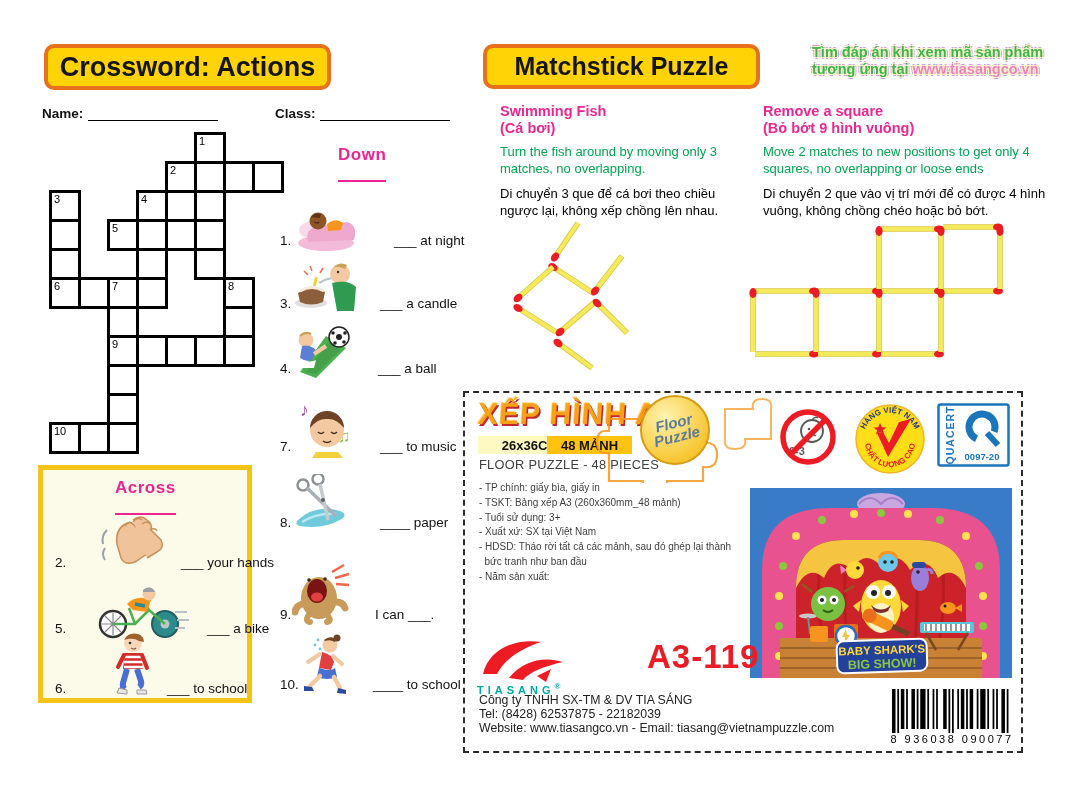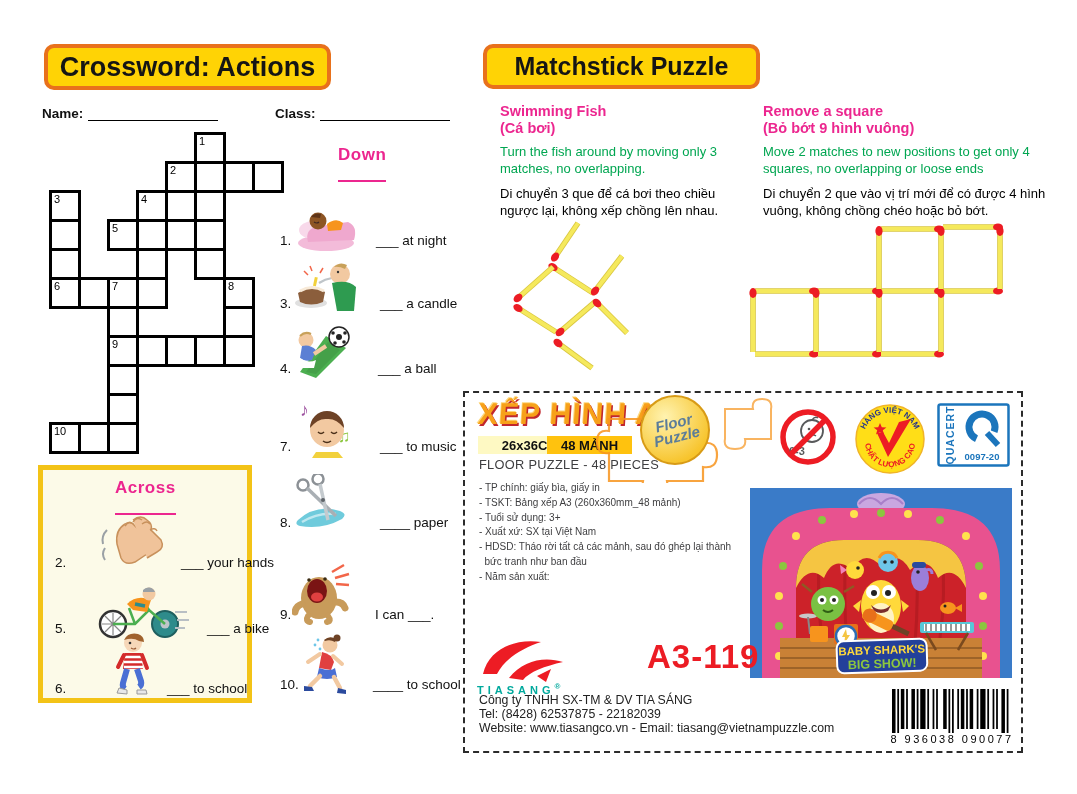--- a/index.html
+++ b/index.html
@@ -127,21 +127,21 @@
         <span class="clue-num">1.</span>
         <span class="clue-icon" style="left: 16px;"><svg width="64" height="52" viewBox="0 0 64 52">
             <ellipse cx="30" cy="43" rx="28" ry="8" fill="#F3BBD9"></ellipse>
             <ellipse cx="17" cy="30" rx="14" ry="9" fill="#F8D9EA"></ellipse>
             <path d="M12,42 Q8,28 24,26 L52,22 Q62,26 58,40 Z" fill="#EFA8CE"></path>
             <circle cx="22" cy="21" r="8.5" fill="#8D5524"></circle>
             <path d="M15,17 q4,-5 10,-3 l-1,4 Z" fill="#5D3317"></path>
             <path d="M31,24 q9,-7 16,-1 l-2,7 -13,1 Z" fill="#F7941D"></path>
             <path d="M18,22 q3,2 5,0" stroke="#3E2723" stroke-width="1.2" fill="none"></path>
           </svg></span>
-        <span class="clue-text" style="left: 96px;">___ at night</span>
+        <span class="clue-text" style="left: 114px;">___ at night</span>
       </div>
       <div class="clue-row" style="top: 255px; height: 64px;">
         <span class="clue-num">3.</span>
         <span class="clue-icon" style="left: 14px;"><svg width="66" height="58" viewBox="0 0 66 58">
             <ellipse cx="17" cy="46" rx="16" ry="5" fill="#E0E0E0"></ellipse>
             <path d="M4,36 q13,-9 27,-1 l-2,10 q-12,5 -23,0 Z" fill="#8B5E3C"></path>
             <path d="M6,34 q12,-7 24,0" stroke="#F8EAD8" stroke-width="3" fill="none"></path>
             <rect x="20" y="20" width="3" height="9" fill="#F2D13C" transform="rotate(12 21 24)"></rect>
             <path d="M14,18 l-4,-4 M18,14 l-2,-5 M26,16 l3,-5" stroke="#F26649" stroke-width="1.5"></path>
             <path d="M38,21 q-7,1 -13,5" stroke="#BFC5C9" stroke-width="2.2" fill="none"></path>
@@ -276,20 +276,24 @@
               <path d="M12,56 l8,2 0,4 -10,-1 Z" fill="#E8E8E8" stroke="#999"></path>
               <path d="M30,58 l9,0 1,4 -10,0 Z" fill="#E8E8E8" stroke="#999"></path>
             </svg></span>
           <span class="clue-text" style="left: 112px;">___ to school</span>
         </div>
       </div>
   </div>
 
   <div class="banner" id="banner-right">
     <span>Matchstick Puzzle</span>
+  </div>
+  <div id="promo">
+    <span>Tìm đáp án khi xem mã sản phẩm</span><br>
+    <span>tương ứng tại </span><span class="url">www.tiasangco.vn</span>
   </div>
 
   <div class="mp-col" style="left:500px;width:250px;">
     <div class="mp-title">Swimming Fish</div>
     <div class="mp-title">(Cá bơi)</div>
     <div class="mp-en">Turn the fish around by moving only 3 matches, no overlapping.</div>
     <div class="mp-vi">Di chuyển 3 que để  cá bơi theo chiều ngược lại, không xếp chồng lên nhau.</div>
   </div>
   <div class="mp-col" style="left:763px;width:300px;">
     <div class="mp-title">Remove a square</div>

